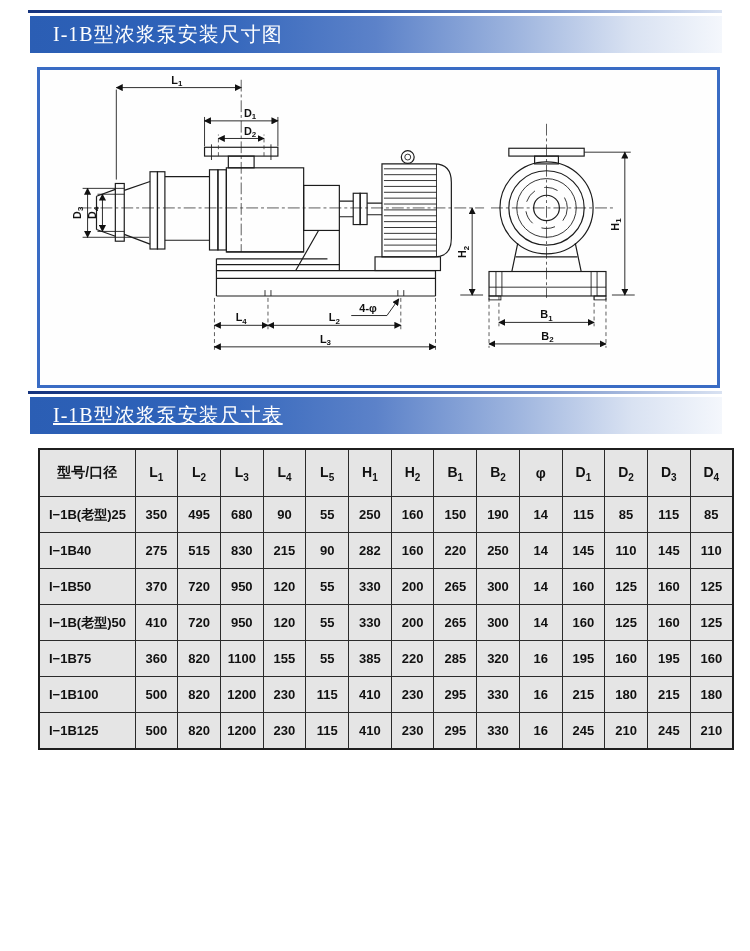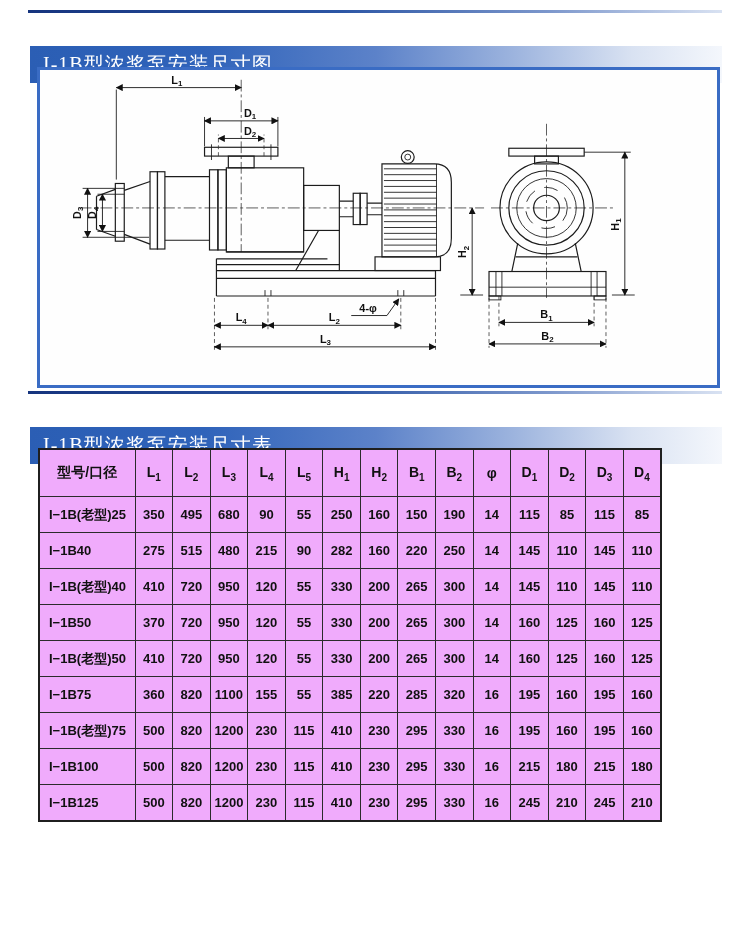--- a/index.html
+++ b/index.html
@@ -5,40 +5,40 @@
   html,body{margin:0;padding:0;background:#ffffff;}
   body{width:750px;height:951px;position:relative;font-family:"Liberation Sans","DejaVu Sans",sans-serif;color:#111;}
 
   .rule{position:absolute;left:28px;width:694px;height:3px;
         background:linear-gradient(90deg,#16347e 0%,#2c56a5 45%,#7c97cc 75%,#d9e2f2 100%);}
   .rule1{top:10px;} .rule2{top:391px;}
 
   .section-header{position:absolute;left:30px;width:692px;height:37px;
         background:linear-gradient(90deg,#2b5eb4 0%,#2f63ba 25%,#5c82c9 50%,#9db4de 70%,#d9e2f2 87%,#f4f7fc 100%);
         color:#ffffff;font-family:"Liberation Serif","DejaVu Serif",serif;
-        font-size:20px;line-height:37px;padding-left:13px;letter-spacing:1px;
-        box-sizing:border-box;white-space:nowrap;margin-top:30px;}
+        font-size:20px;line-height:37px;padding-left:23px;letter-spacing:1px;
+        box-sizing:border-box;white-space:nowrap;}
   .hdr1{top:16px;} .hdr2{top:397px;text-decoration:underline;}
 
   .diagram-frame{position:absolute;left:37px;top:67px;width:677px;height:315px;
         border:3px solid #3a6cc4;background:#fefefe;}
   .diagram-frame svg{display:block;}
 
   svg text{font-family:"Liberation Sans","DejaVu Sans",sans-serif;font-weight:bold;
         font-size:11px;fill:#111;stroke:none;}
   svg .sub{font-size:8px;}
   .ln{stroke:#1c1c1c;stroke-width:1.2;fill:none;}
   .thin{stroke:#1c1c1c;stroke-width:0.9;fill:none;}
   .dim{stroke:#111;stroke-width:0.9;fill:none;}
   .cl{stroke:#333;stroke-width:0.8;fill:none;stroke-dasharray:12 3 3 3;}
   .dash{stroke:#333;stroke-width:0.8;fill:none;stroke-dasharray:4 3;}
 
-  table.dim-table{position:absolute;left:38px;top:448px;width:624px;
+  table.dim-table{position:absolute;left:38px;top:448px;width:696px;
         border-collapse:collapse;table-layout:fixed;
-        border:2px solid #1f1f1f;background:#f0abfc;}
+        border:2px solid #1f1f1f;background:#e5e5e5;}
   table.dim-table th, table.dim-table td{border:1px solid #2b2b2b;
         text-align:center;vertical-align:middle;padding:0;
         font-weight:bold;overflow:hidden;white-space:nowrap;}
   table.dim-table th{height:46px;font-size:14px;}
   table.dim-table td{height:35px;font-size:13px;}
   table.dim-table td.model{text-align:left;padding-left:9px;font-size:13px;}
   table.dim-table sub{font-size:10px;}
   col.c-model{width:96px;}
 </style>
 </head>
@@ -203,44 +203,27 @@
         <td>14</td>
         <td>115</td>
         <td>85</td>
         <td>115</td>
         <td>85</td>
       </tr>
       <tr>
         <td class="model">I−1B40</td>
         <td>275</td>
         <td>515</td>
-        <td>480</td>
+        <td>830</td>
         <td>215</td>
         <td>90</td>
         <td>282</td>
         <td>160</td>
         <td>220</td>
         <td>250</td>
-        <td>14</td>
-        <td>145</td>
-        <td>110</td>
-        <td>145</td>
-        <td>110</td>
-      </tr>
-      <tr>
-        <td class="model">I−1B(老型)40</td>
-        <td>410</td>
-        <td>720</td>
-        <td>950</td>
-        <td>120</td>
-        <td>55</td>
-        <td>330</td>
-        <td>200</td>
-        <td>265</td>
-        <td>300</td>
         <td>14</td>
         <td>145</td>
         <td>110</td>
         <td>145</td>
         <td>110</td>
       </tr>
       <tr>
         <td class="model">I−1B50</td>
         <td>370</td>
         <td>720</td>
@@ -278,37 +261,20 @@
         <td class="model">I−1B75</td>
         <td>360</td>
         <td>820</td>
         <td>1100</td>
         <td>155</td>
         <td>55</td>
         <td>385</td>
         <td>220</td>
         <td>285</td>
         <td>320</td>
-        <td>16</td>
-        <td>195</td>
-        <td>160</td>
-        <td>195</td>
-        <td>160</td>
-      </tr>
-      <tr>
-        <td class="model">I−1B(老型)75</td>
-        <td>500</td>
-        <td>820</td>
-        <td>1200</td>
-        <td>230</td>
-        <td>115</td>
-        <td>410</td>
-        <td>230</td>
-        <td>295</td>
-        <td>330</td>
         <td>16</td>
         <td>195</td>
         <td>160</td>
         <td>195</td>
         <td>160</td>
       </tr>
       <tr>
         <td class="model">I−1B100</td>
         <td>500</td>
         <td>820</td>

